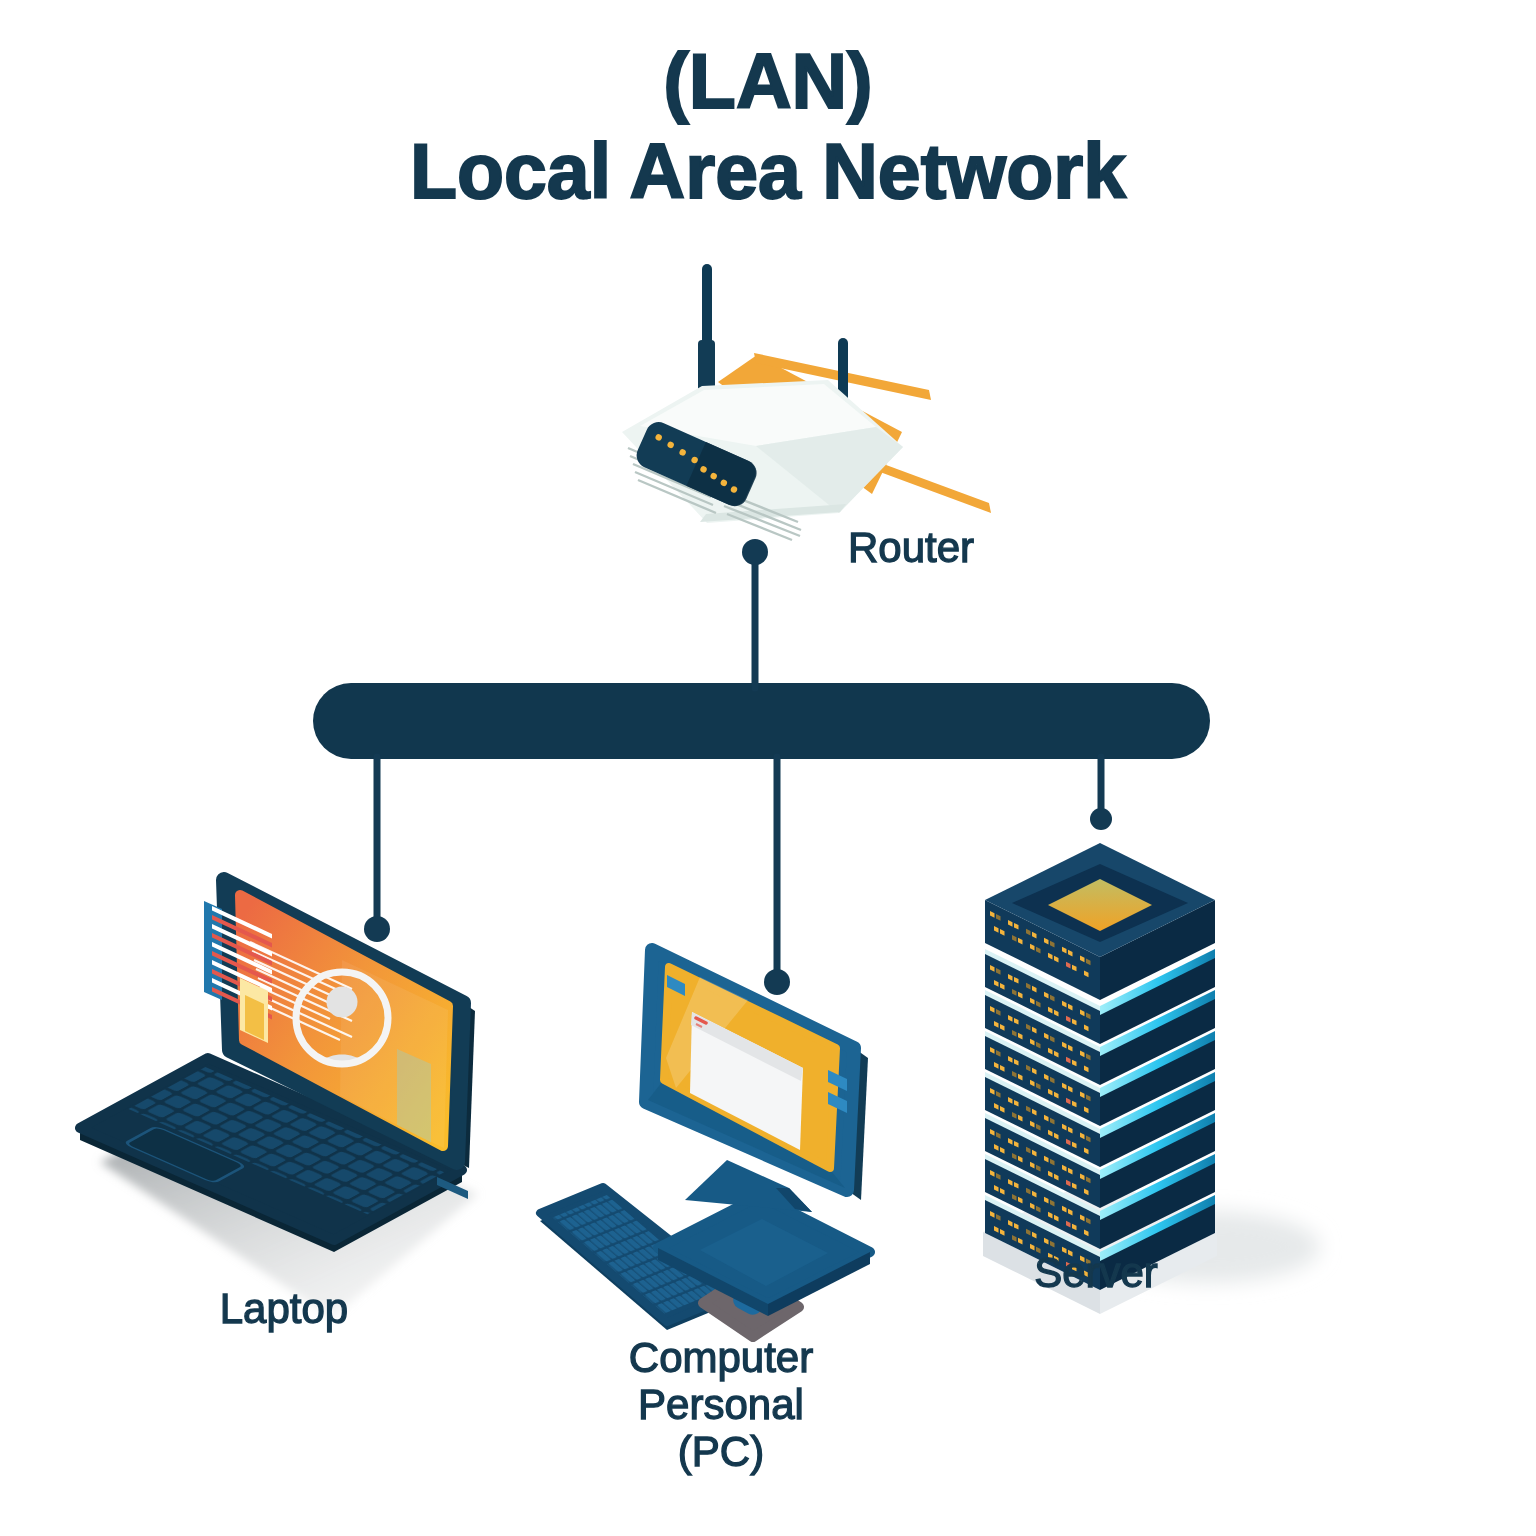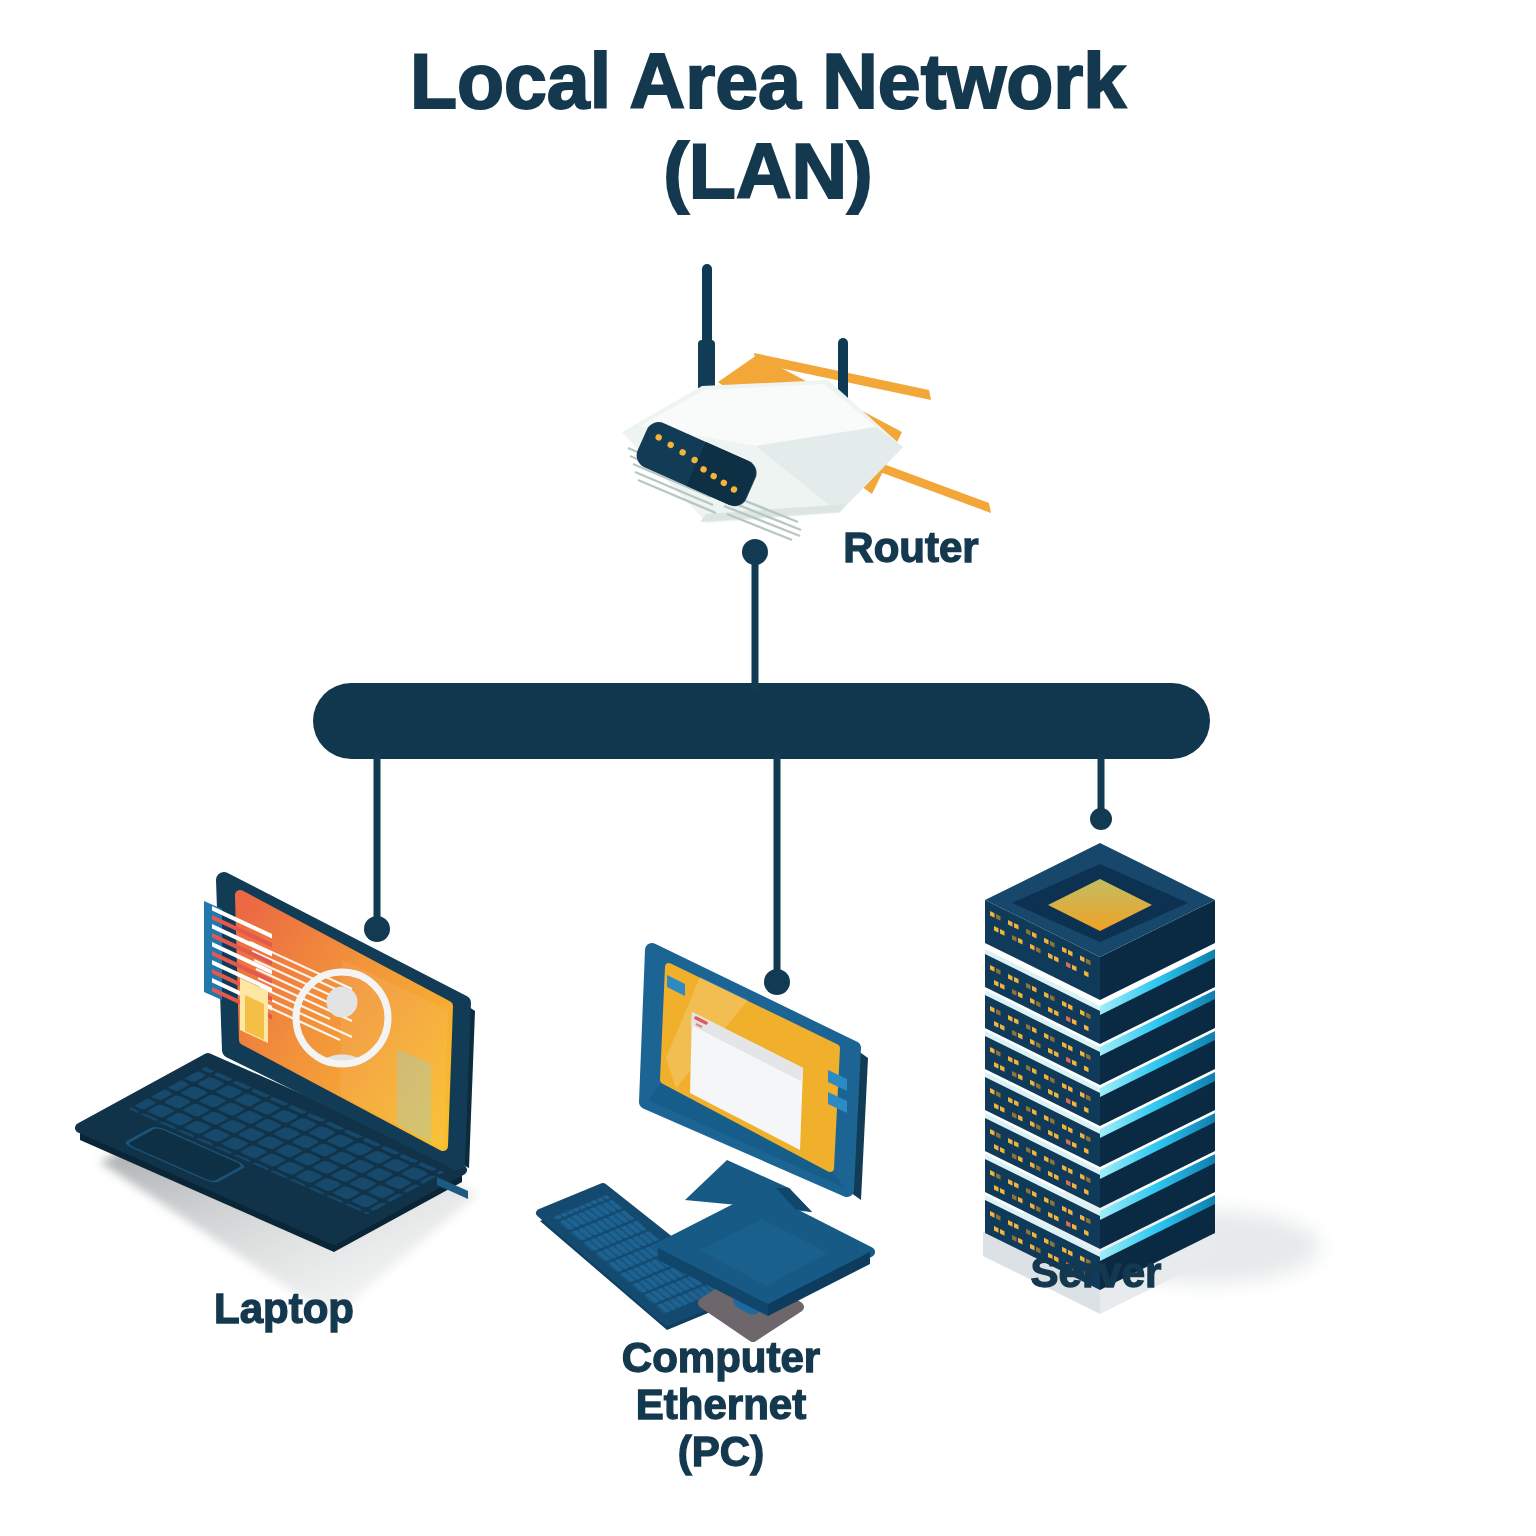--- a/index.html
+++ b/index.html
@@ -2,21 +2,21 @@
 <html style="--background: #ffffff; --navy: #14384e; --line-navy: #133a53; --switch-bar: #11374e; --router-yellow: #f2a738; --router-body: #edf4f2; --laptop-navy: #123c55; --screen-orange-1: #ec6a43; --screen-orange-2: #f9bc2b; --pc-blue: #1c6493; --keyboard-blue: #144a70; --server-navy: #103a5a; --glow-cyan: #2ec6f0; --led-orange: #f4b43c; --mousepad-gray: #6d666b;"><head>
 <meta charset="utf-8">
 <style>
   html,body{margin:0;padding:0;background:var(--background,#ffffff);}
   .stage{position:relative;width:1536px;height:1536px;overflow:hidden;
          background:var(--background,#ffffff);
          font-family:"Liberation Sans", sans-serif;}
   .title{position:absolute;top:36px;left:0;width:100%;text-align:center;
          color:var(--navy,#14384e);font-weight:700;font-size:77px;line-height:90px;
          -webkit-text-stroke:2px var(--navy,#14384e);letter-spacing:0px;}
-  .lbl{position:absolute;color:var(--navy,#14384e);font-weight:700;font-size:42px;
+  .lbl{position:absolute;color:var(--navy,#14384e);font-weight:400;font-size:42px;
        line-height:48px;text-align:center;transform:translateX(-50%);
        -webkit-text-stroke:1.3px var(--navy,#14384e);white-space:nowrap;}
   .lbl.multi{line-height:47px;}
   svg.art{position:absolute;left:0;top:0;}
 </style>
 </head>
 <body>
 
 <div class="stage">
 
@@ -277,30 +277,30 @@
       <line x1="377" y1="757" x2="377" y2="927"></line>
       <circle cx="377" cy="929" r="13" stroke="none"></circle>
       <line x1="777" y1="757" x2="777" y2="980"></line>
       <circle cx="777" cy="982" r="13" stroke="none"></circle>
       <line x1="1101" y1="757" x2="1101" y2="817"></line>
       <circle cx="1101" cy="819" r="11" stroke="none"></circle>
     </g>
   </svg>
 
   <div class="title">
+    <div>(LAN)</div>
     <div>Local Area Network</div>
-    <div>(LAN)</div>
   </div>
 
   <div class="lbl" style="left:911px;top:524px;">Router</div>
 
 
   <div class="lbl" style="left:284px;top:1285px;">Laptop</div>
 
   <div class="lbl multi" style="left:721px;top:1334px;">
     <div>Computer</div>
-    <div>Ethernet</div>
+    <div>Personal</div>
     <div>(PC)</div>
   </div>
 
   <div class="lbl" style="left:1096px;top:1249px;">Server</div>
 
 </div>
 
 </body></html>

